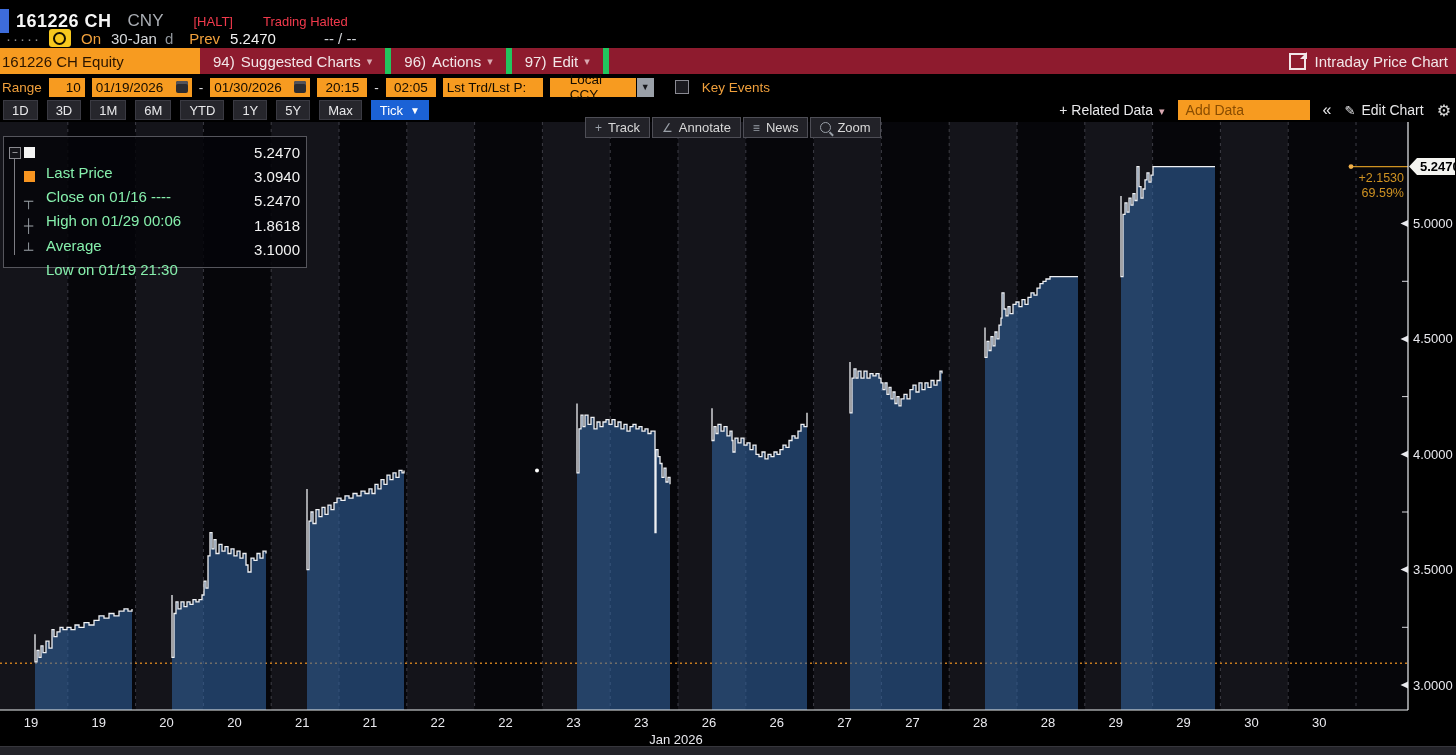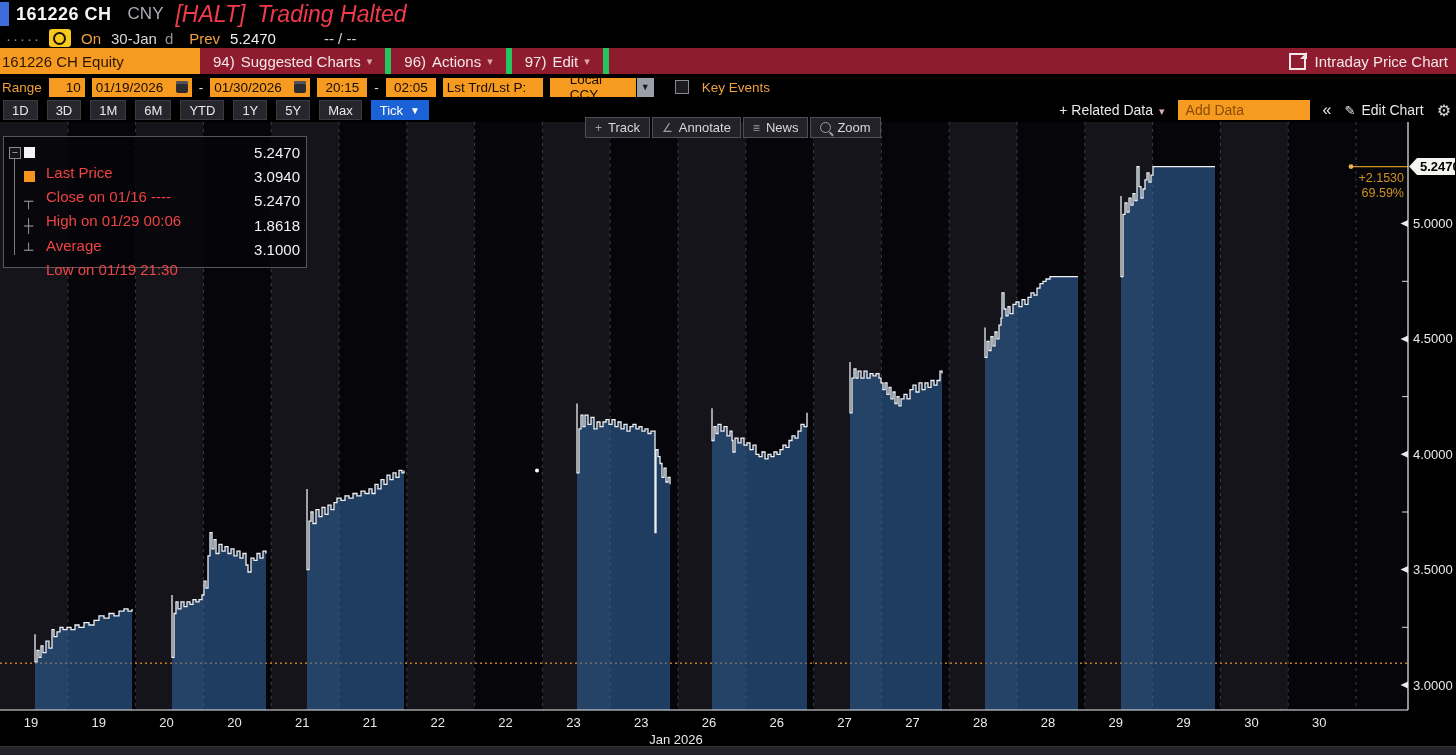--- a/index.html
+++ b/index.html
@@ -1,25 +1,25 @@
 <!DOCTYPE html>
 <html><head>
 <meta charset="utf-8">
 <style>
   html,body{margin:0;padding:0;background:#000;width:1456px;height:755px;overflow:hidden;
     font-family:"Liberation Sans","DejaVu Sans",sans-serif;-webkit-font-smoothing:antialiased;}
   #root{position:relative;width:1456px;height:755px;background:#000;}
   .flexrow{display:flex;align-items:center;}
 
   
-  #row1{position:absolute;left:0;top:1px;width:1456px;height:26px;}
+  #row1{position:absolute;left:0;top:8px;width:1456px;height:26px;}
   #cursor-block{width:9px;height:24px;background:#3d6cdb;margin-right:7px;}
   .t-ticker{color:#f5f5f5;font-size:18px;font-weight:bold;letter-spacing:.5px;}
   .t-ccy{color:#a9adb3;font-size:17px;margin-left:16px;}
-  .t-halt{color:#f23a4c;font-size:23px;margin-left:12px;font-style:italic;}
+  .t-halt{color:#f23a4c;font-size:13px;margin-left:30px;}
   #row2{position:absolute;left:0;top:28px;width:1456px;height:20px;font-size:15px;}
   .dots{color:#8a8a8a;margin-left:6px;letter-spacing:2px;}
   .gauge{width:22px;height:18px;background:#f7c81e;border-radius:3px;margin-left:8px;display:flex;align-items:center;justify-content:center;}
   .gauge i{display:block;width:9px;height:9px;border:2px solid #151000;border-radius:50%;}
   .amber{color:#f0a03c;}
   .r2-date{color:#d4d7da;margin-left:10px;}
   .r2-d{color:#8f949a;margin-left:8px;}
   .r2-prev{margin-left:16px;}
   .r2-val{color:#f2f2f2;margin-left:10px;}
   .r2-ba{color:#cfd2d6;margin-left:48px;}
@@ -78,21 +78,21 @@
   #legend{position:absolute;left:3px;top:136px;width:304px;background:rgba(5,5,9,.84);border:1px solid #55555c;box-sizing:border-box;padding:3px 6px 5px 4px;}
   #legend-tree{position:absolute;left:10px;top:15px;bottom:12px;width:1px;background:#7d7d84;}
   #legend-expander{position:absolute;left:5px;top:10px;width:10px;height:10px;border:1px solid #8a8a90;background:#15151a;color:#cfcfd4;
     font-size:9px;line-height:8px;text-align:center;z-index:2;}
   .lg-row{display:flex;align-items:center;height:24.4px;padding-left:16px;position:relative;z-index:1;}
   .lg-ic{width:18px;display:flex;align-items:center;justify-content:flex-start;margin-right:4px;}
   .sq{width:11px;height:11px;}
   .sq.white{background:#f4f4f4;}
   .sq.orange{background:#f79420;}
   .mark{color:#9aa0a6;font-size:13px;}
-  .lg-label{color:#ef4444;font-size:15px;flex:1;white-space:nowrap;margin-top:40px;}
+  .lg-label{color:#86efac;font-size:15px;flex:1;white-space:nowrap;margin-top:40px;}
   .lg-val{color:#f2f2f2;font-size:15px;width:62px;text-align:right;}
 
   #bottom-strip{position:absolute;left:0;top:746px;width:1456px;height:9px;background:#232329;border-top:1px solid #36363c;box-sizing:border-box;}
 </style>
 </head>
 <body>
 
 <div id="root">
 
   <div id="row1" class="flexrow">

